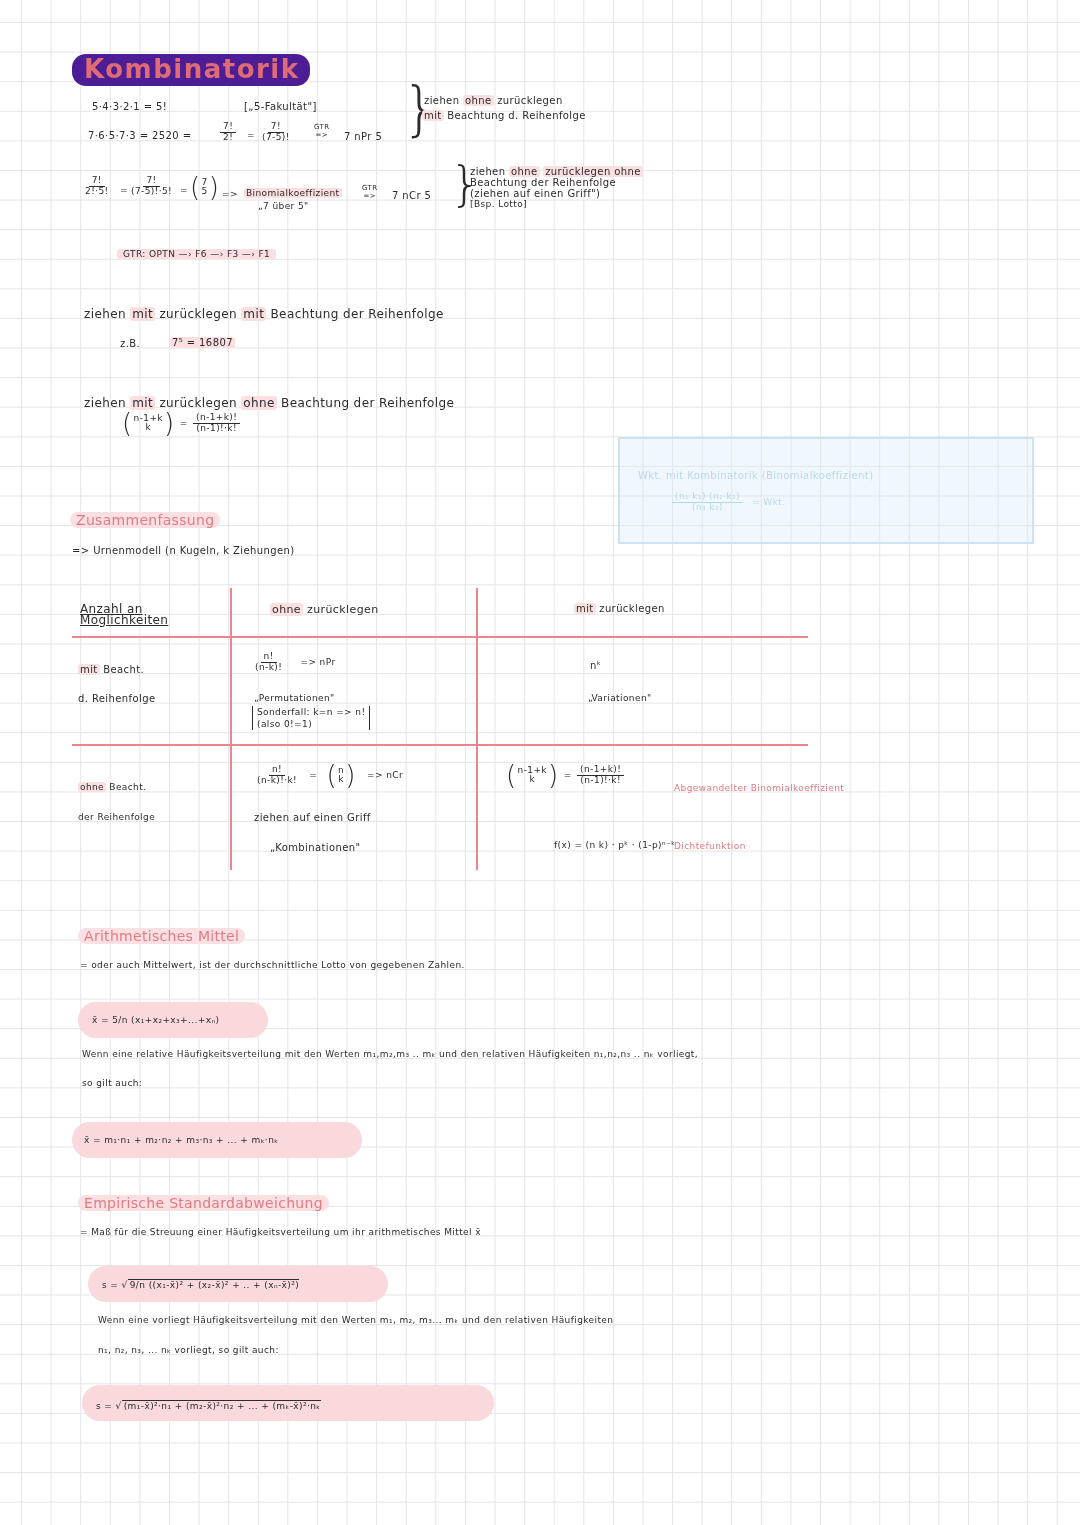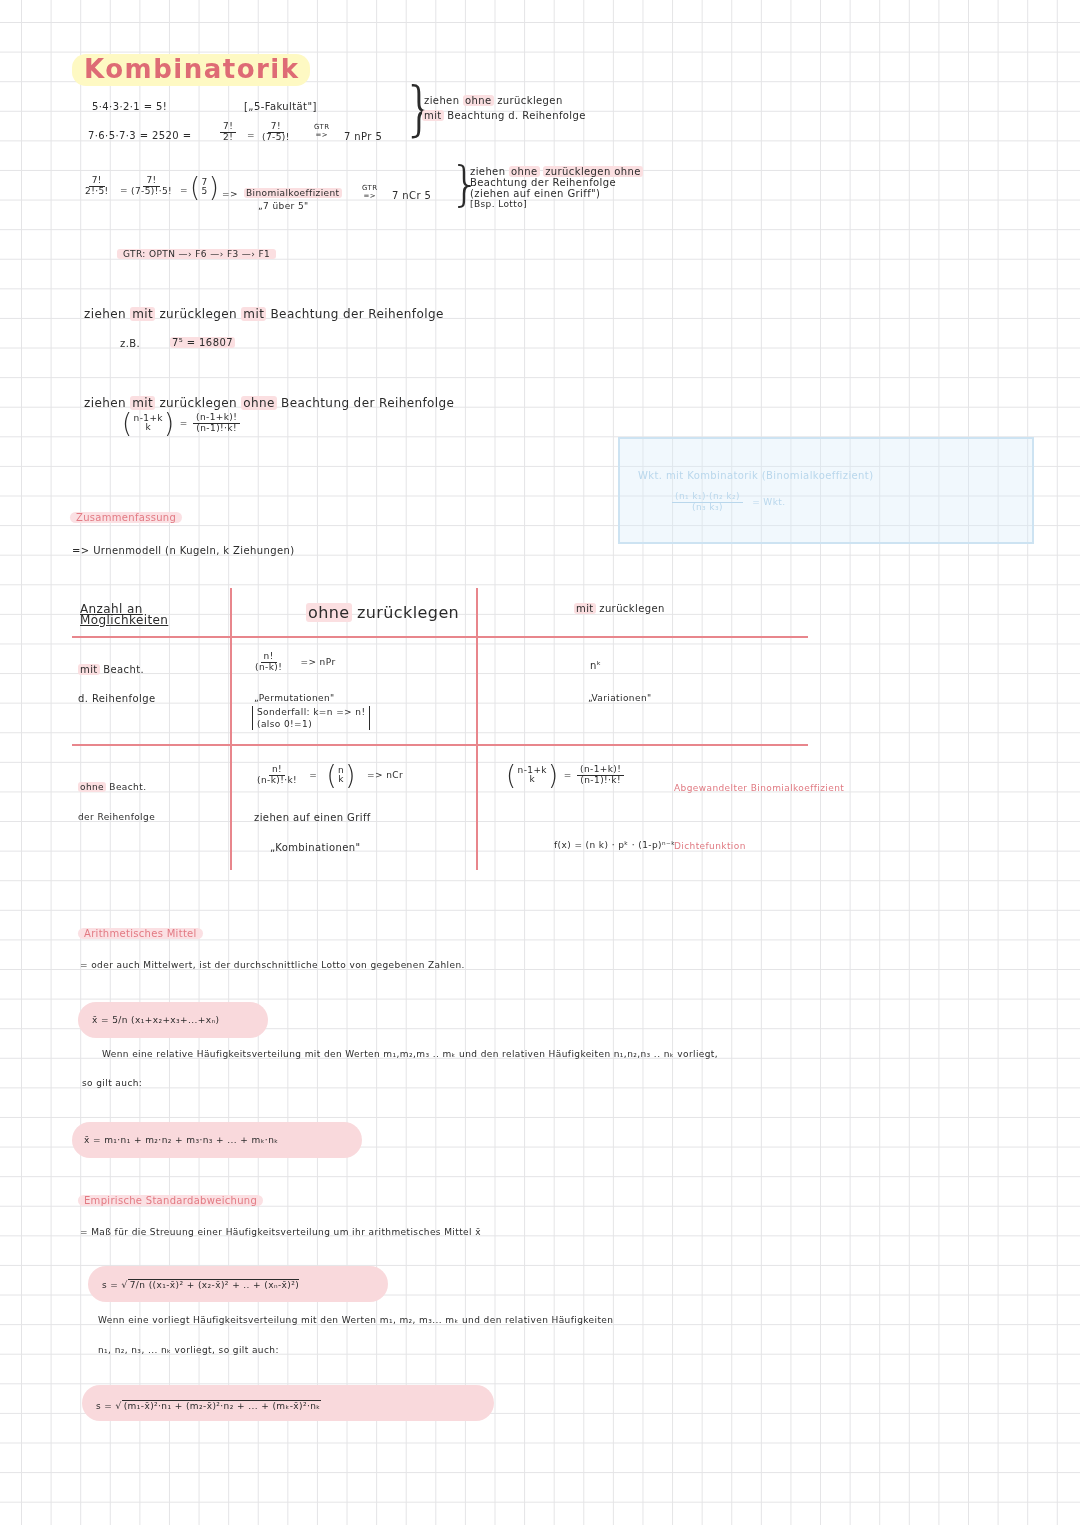--- a/index.html
+++ b/index.html
@@ -14,26 +14,26 @@
     font-family: "DejaVu Sans", sans-serif;
     color: #2a2a2a;
   }
   .abs { position: absolute; white-space: nowrap; }
   .hw { font-family: "DejaVu Sans", sans-serif; font-size: 12px; letter-spacing: 0.4px; color: #2b2b2b; }
   .sm { font-size: 10px; }
   .xs { font-size: 9px; }
   .hl { background: #fbdfe1; border-radius: 3px; padding: 0 2px; }
   .pink { color: #e07a82; }
   .title-pill {
-    background: #fef9c3; border-radius: 14px; padding: 0 10px 2px 12px;
+    background: #4c1d95; border-radius: 14px; padding: 0 10px 2px 12px;
     color: #de6b75; font-size: 26px; letter-spacing: 1.5px; font-weight: bold;
   }
   .sec-pill {
     background: #fbe0e3; border-radius: 8px; padding: 0 6px;
-    color: #e27a83; font-size: 10px; letter-spacing: 0.3px;
+    color: #e27a83; font-size: 14px; letter-spacing: 0.3px;
   }
   .formula-pill { position: absolute; background: #f9d9dc; border-radius: 18px; }
   .frac { display: inline-flex; flex-direction: column; align-items: center; vertical-align: middle; line-height: 1.1; }
   .frac .num { border-bottom: 1px solid #2b2b2b; padding: 0 3px; }
   .frac .den { padding: 0 3px; }
   .binom { display: inline-flex; align-items: center; vertical-align: middle; }
   .binom .par { font-size: 26px; line-height: 1; font-weight: 200; }
   .binom .stack { display: inline-flex; flex-direction: column; align-items: center; line-height: 1.05; padding: 0 1px; }
   .brace { position: absolute; font-size: 58px; line-height: 1; color: #2b2b2b; font-weight: 200; }
   .tline { position: absolute; background: #e8868c; }
@@ -174,21 +174,21 @@
 
 <div class="tline" style="left:230px; top:588px; width:2px; height:282px;"></div>
 <div class="tline" style="left:476px; top:588px; width:2px; height:282px;"></div>
 <div class="tline" style="left:72px; top:636px; width:736px; height:2px;"></div>
 <div class="tline" style="left:72px; top:744px; width:736px; height:2px;"></div>
 
 <div class="abs hw" style="left:80px; top:604px; line-height:11px;text-decoration:underline;">
   <div>Anzahl an</div>
   <div>Möglichkeiten</div>
 </div>
-<div class="abs hw" style="left:270px; top:603px; font-size:16px;margin-left:36px;">
+<div class="abs hw" style="left:270px; top:603px; font-size:11px;">
   <span class="hl">ohne</span>
   <span>zurücklegen</span>
 </div>
 <div class="abs hw" style="left:574px; top:603px; font-size:10px;">
   <span class="hl">mit</span>
   <span>zurücklegen</span>
 </div>
 
 <div class="abs hw sm" style="left:78px; top:664px;">
   <span class="hl">mit</span>
@@ -255,33 +255,33 @@
 <div class="abs hw xs pink" style="left:674px; top:783px;">Abgewandelter Binomialkoeffizient</div>
 <div class="abs hw xs" style="left:506px; top:840px;margin-left:48px;">f(x) = (n k) · pᵏ · (1-p)ⁿ⁻ᵏ</div>
 <div class="abs hw xs pink" style="left:674px; top:841px;">Dichtefunktion</div>
 
 <div class="abs sec-pill" style="left:78px; top:928px;">Arithmetisches Mittel</div>
 <div class="abs hw xs" style="left:80px; top:960px;">= oder auch Mittelwert, ist der durchschnittliche Lotto von gegebenen Zahlen.</div>
 
 <div class="formula-pill" style="left:78px; top:1002px; width:190px; height:36px;"></div>
 <div class="abs hw xs" style="left:92px; top:1015px;">x̄ = 5/n (x₁+x₂+x₃+...+xₙ)</div>
 
-<div class="abs hw xs" style="left:82px; top:1049px;padding-left:20px;">Wenn eine relative Häufigkeitsverteilung mit den Werten m₁,m₂,m₃ .. mₖ und den relativen Häufigkeiten n₁,n₂,n₃ .. nₖ vorliegt,</div>
+<div class="abs hw xs" style="left:82px; top:1049px;">Wenn eine relative Häufigkeitsverteilung mit den Werten m₁,m₂,m₃ .. mₖ und den relativen Häufigkeiten n₁,n₂,n₃ .. nₖ vorliegt,</div>
 <div class="abs hw xs" style="left:82px; top:1078px;">so gilt auch:</div>
 
 <div class="formula-pill" style="left:72px; top:1122px; width:290px; height:36px;"></div>
 <div class="abs hw xs" style="left:84px; top:1135px;">x̄ = m₁·n₁ + m₂·n₂ + m₃·n₃ + ... + mₖ·nₖ</div>
 
 <div class="abs sec-pill" style="left:78px; top:1195px;">Empirische Standardabweichung</div>
 <div class="abs hw xs" style="left:80px; top:1227px;">= Maß für die Streuung einer Häufigkeitsverteilung um ihr arithmetisches Mittel x̄</div>
 
 <div class="formula-pill" style="left:88px; top:1266px; width:300px; height:36px;"></div>
 <div class="abs hw xs" style="left:102px; top:1280px;">
   <span>s =</span>
-  <span>√</span><span class="sqrt">7/n ((x₁-x̄)² + (x₂-x̄)² + .. + (xₙ-x̄)²)</span>
+  <span>√</span><span class="sqrt">9/n ((x₁-x̄)² + (x₂-x̄)² + .. + (xₙ-x̄)²)</span>
 </div>
 
 <div class="abs hw xs" style="left:98px; top:1315px;">Wenn eine vorliegt Häufigkeitsverteilung mit den Werten m₁, m₂, m₃... mₖ und den relativen Häufigkeiten</div>
 <div class="abs hw xs" style="left:98px; top:1345px;">n₁, n₂, n₃, ... nₖ vorliegt, so gilt auch:</div>
 
 <div class="formula-pill" style="left:82px; top:1385px; width:412px; height:36px;"></div>
 <div class="abs hw xs" style="left:96px; top:1401px;">
   <span>s =</span>
   <span>√</span><span class="sqrt">(m₁-x̄)²·n₁ + (m₂-x̄)²·n₂ + ... + (mₖ-x̄)²·nₖ</span>
 </div>

